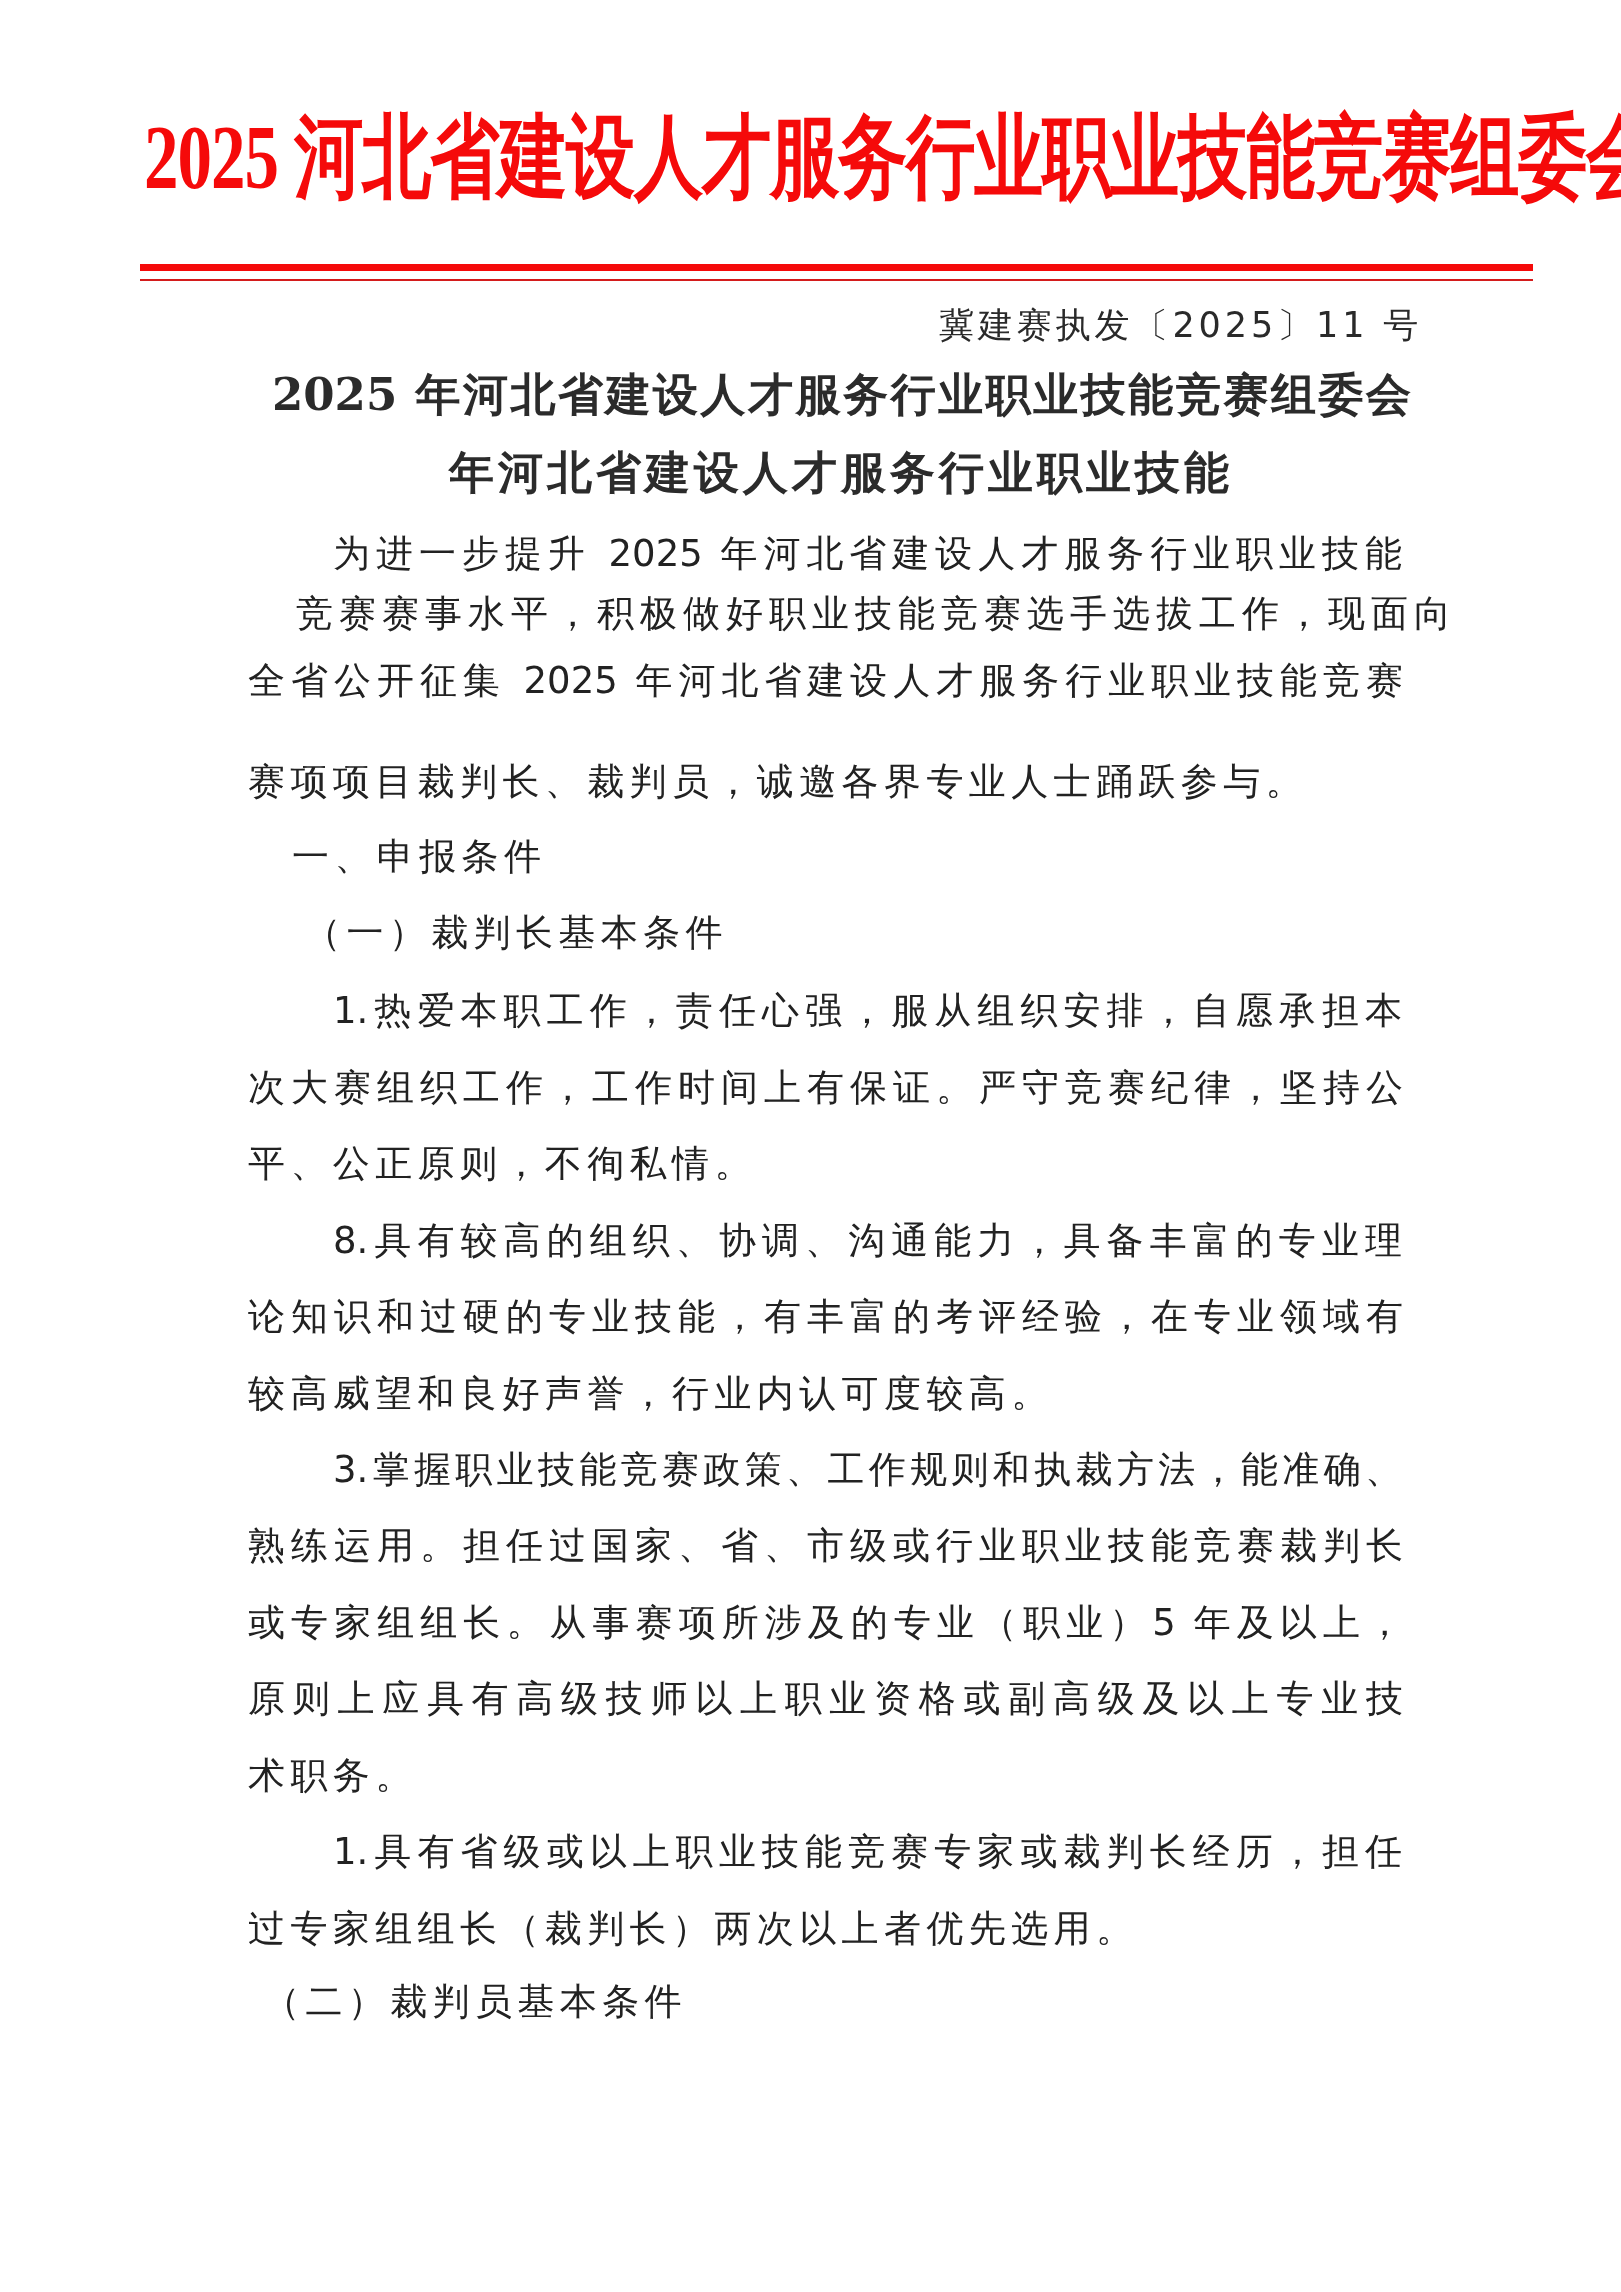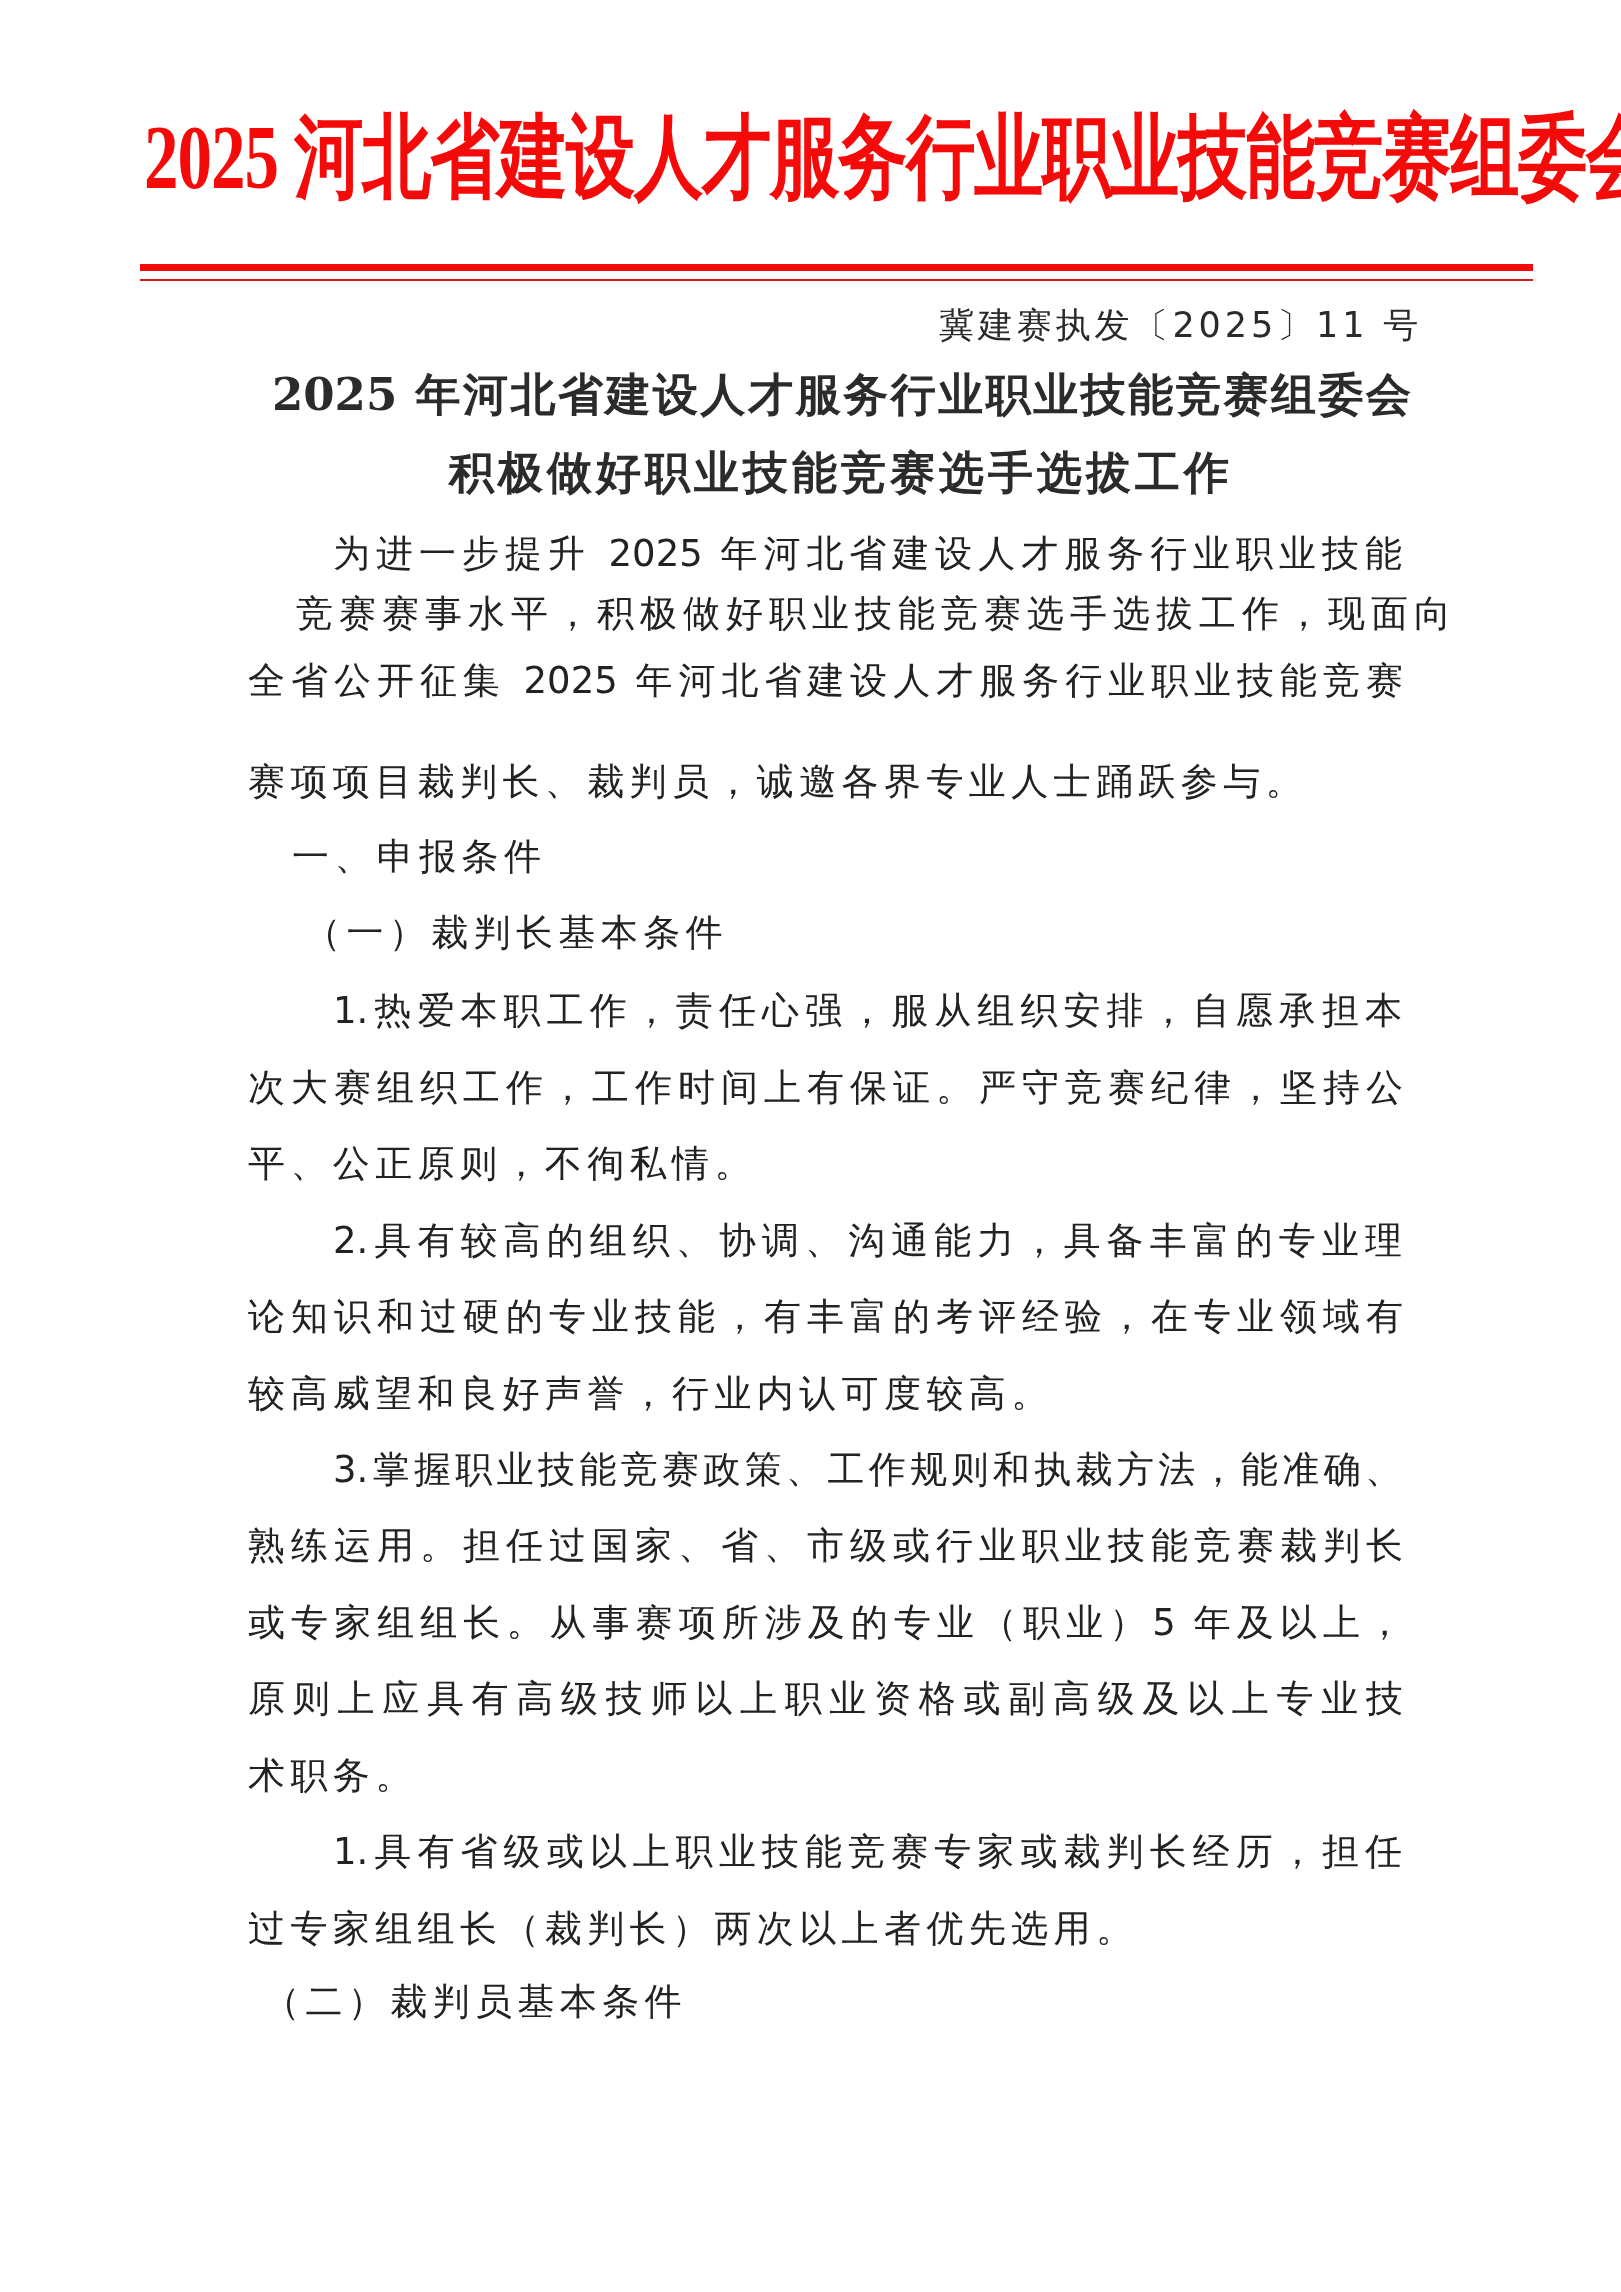--- a/index.html
+++ b/index.html
@@ -48,35 +48,35 @@
 
   <div class="red-header">
     <span class="inner">2025 河北省建设人才服务行业职业技能竞赛组委会</span>
   </div>
   <div class="rule-thick"></div>
   <div class="rule-thin"></div>
 
   <div class="doc-number">冀建赛执发〔2025〕11 号</div>
 
   <div class="title-line title-1">2025 年河北省建设人才服务行业职业技能竞赛组委会</div>
-  <div class="title-line title-2">积极做好职业技能竞赛选手选拔工作</div>
+  <div class="title-line title-2">年河北省建设人才服务行业职业技能</div>
 
   <div class="line indent" style="top:516px;">为进一步提升 2025 年河北省建设人才服务行业职业技能</div>
   <div class="line full" style="top:576px;margin-left:48px;">竞赛赛事水平，积极做好职业技能竞赛选手选拔工作，现面向</div>
   <div class="line full" style="top:643px;">全省公开征集 2025 年河北省建设人才服务行业职业技能竞赛</div>
   <div class="line last" style="top:744px;">赛项项目裁判长、裁判员，诚邀各界专业人士踊跃参与。</div>
 
   <div class="line heading" style="top:819px; left:292px;">一、申报条件</div>
   <div class="line heading" style="top:895px; left:304px;">（一）裁判长基本条件</div>
 
   <div class="line indent" style="top:973px;">1.热爱本职工作，责任心强，服从组织安排，自愿承担本</div>
   <div class="line full" style="top:1050px;">次大赛组织工作，工作时间上有保证。严守竞赛纪律，坚持公</div>
   <div class="line last" style="top:1126px;">平、公正原则，不徇私情。</div>
 
-  <div class="line indent" style="top:1203px;">2.具有较高的组织、协调、沟通能力，具备丰富的专业理</div>
+  <div class="line indent" style="top:1203px;">8.具有较高的组织、协调、沟通能力，具备丰富的专业理</div>
   <div class="line full" style="top:1279px;">论知识和过硬的专业技能，有丰富的考评经验，在专业领域有</div>
   <div class="line last" style="top:1356px;">较高威望和良好声誉，行业内认可度较高。</div>
 
   <div class="line indent" style="top:1432px;">3.掌握职业技能竞赛政策、工作规则和执裁方法，能准确、</div>
   <div class="line full" style="top:1508px;">熟练运用。担任过国家、省、市级或行业职业技能竞赛裁判长</div>
   <div class="line full" style="top:1585px;">或专家组组长。从事赛项所涉及的专业（职业）5 年及以上，</div>
   <div class="line full" style="top:1661px;">原则上应具有高级技师以上职业资格或副高级及以上专业技</div>
   <div class="line last" style="top:1738px;">术职务。</div>
 
   <div class="line indent" style="top:1814px;">1.具有省级或以上职业技能竞赛专家或裁判长经历，担任</div>

